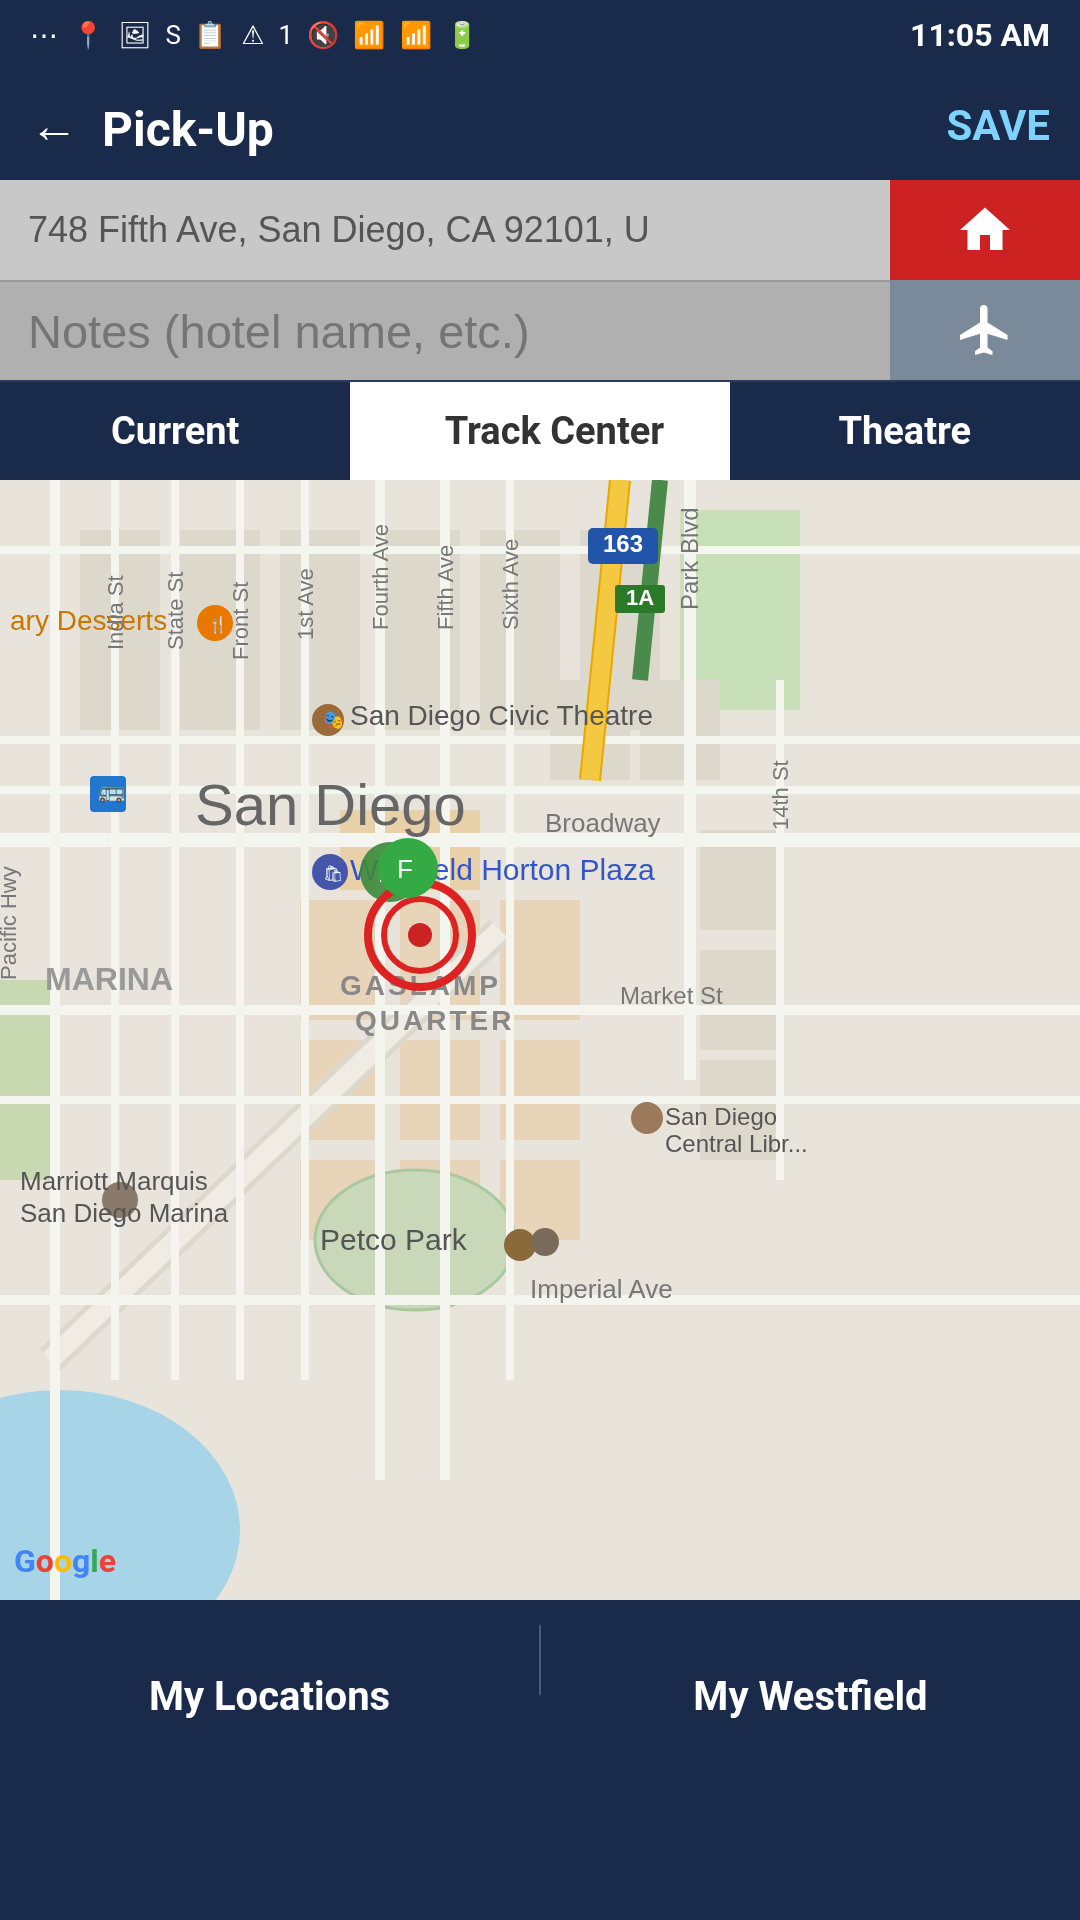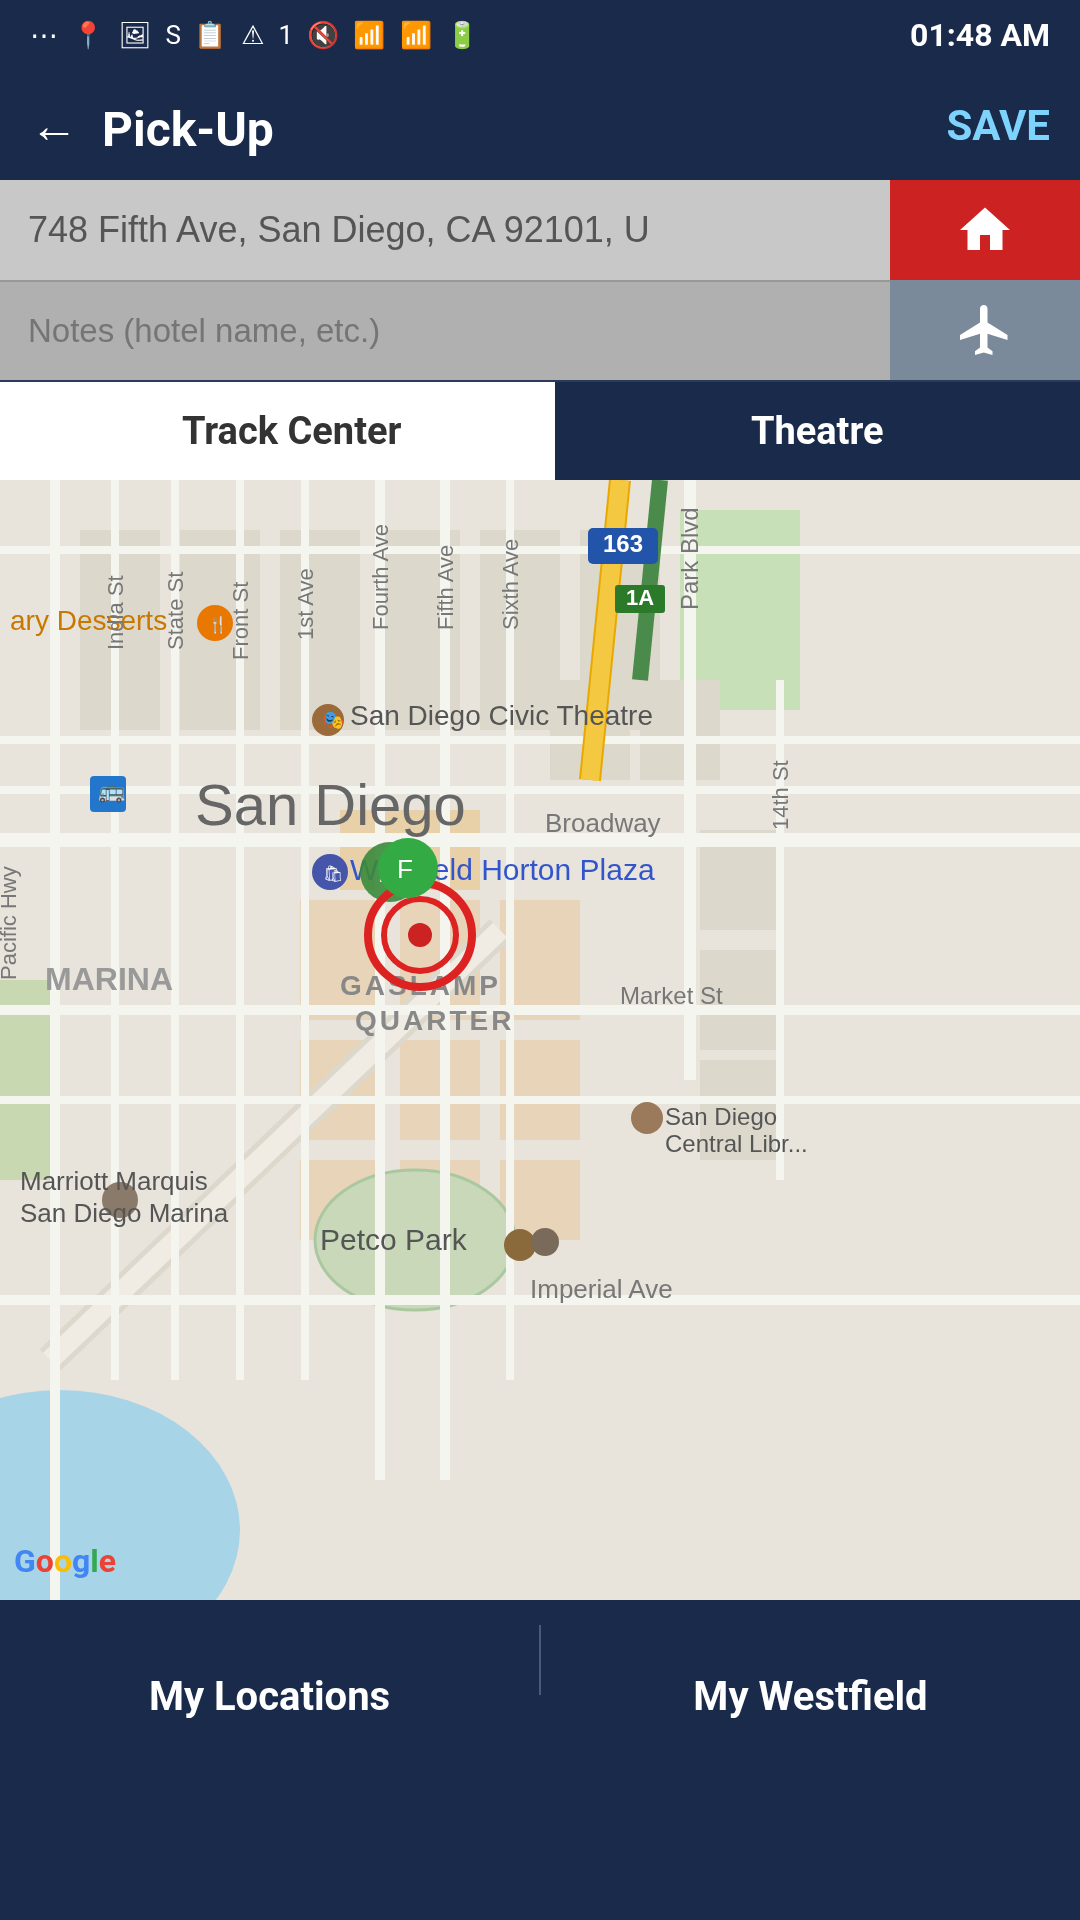--- a/index.html
+++ b/index.html
@@ -92,21 +92,21 @@
       color: #555;
       outline: none;
     }
     .notes-input {
       width: 100%;
       height: 100px;
       background: #b0b0b0;
       border: none;
       border-top: 2px solid #999;
       padding: 0 28px;
-      font-size: 33px;
+      font-size: 47px;
       color: #888;
       outline: none;
     }
     .side-buttons {
       display: flex;
       flex-direction: column;
       width: 190px;
     }
     .home-btn {
       width: 190px;
@@ -226,21 +226,21 @@
     <span class="status-icon" style="font-size:26px">🖼</span>
     <span class="status-icon" style="font-size:26px">S</span>
     <span class="status-icon" style="font-size:26px">📋</span>
     <span class="status-icon" style="font-size:26px">⚠</span>
     <span class="status-icon" style="font-size:26px">1</span>
     <span class="status-icon" style="font-size:26px">🔇</span>
     <span class="status-icon" style="font-size:26px">📶</span>
     <span class="status-icon" style="font-size:26px">📶</span>
     <span class="status-icon" style="font-size:26px">🔋</span>
   </div>
-  <div class="status-right">01:48 AM</div>
+  <div class="status-right">11:05 AM</div>
 </div>
 
 <div class="header">
   <div class="back-btn">←</div>
   <div class="header-title">Pick-Up</div>
   <div class="save-btn">SAVE</div>
 </div>
 
 <div class="input-area">
   <div class="input-fields">
@@ -255,20 +255,23 @@
     </div>
     <div class="plane-btn">
       <svg class="plane-icon-svg" viewBox="0 0 24 24">
         <path d="M21 16v-2l-8-5V3.5c0-.83-.67-1.5-1.5-1.5S10 2.67 10 3.5V9l-8 5v2l8-2.5V19l-2 1.5V22l3.5-1 3.5 1v-1.5L13 19v-5.5l8 2.5z"></path>
       </svg>
     </div>
   </div>
 </div>
 
 <div class="tabs">
+  <div class="tab tab-current">
+    <span>Current</span>
+  </div>
   <div class="tab tab-track">
     <span>Track Center</span>
   </div>
   <div class="tab tab-manual">
     <span>Theatre</span>
   </div>
 </div>
 
 <div class="map-container">
   <svg class="map-svg" viewBox="0 0 1080 1120" xmlns="http://www.w3.org/2000/svg">

